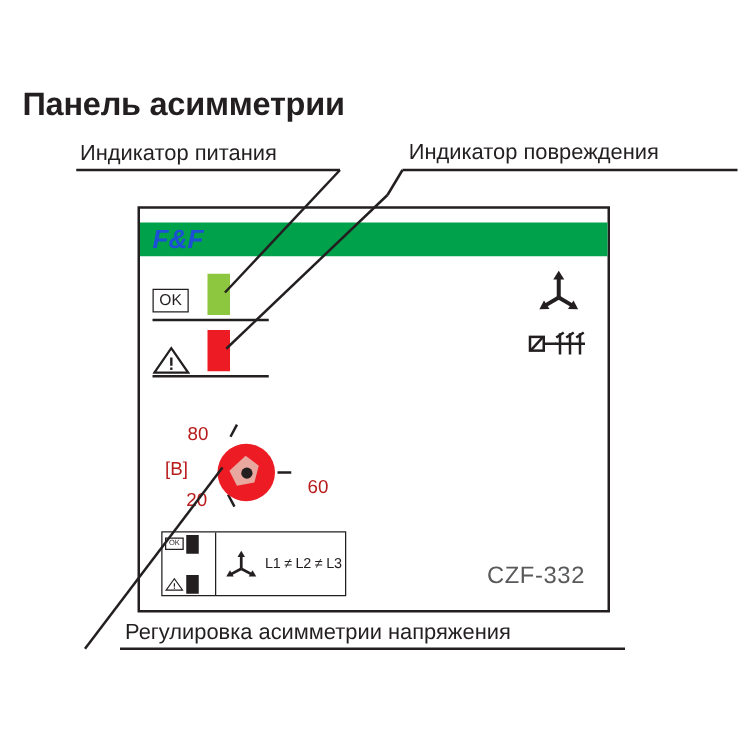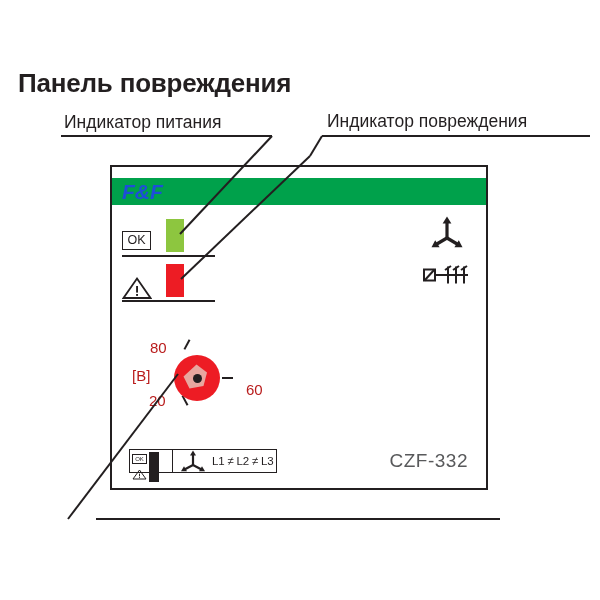--- a/index.html
+++ b/index.html
@@ -231,27 +231,26 @@
     left: 90px; top: 40px;
     width: 11px; height: 1.8px;
     transform: none;
   }
 
   
   .legend {
     position: absolute;
     left: 17px;
     top: 258px;
-    height: 24px;
+    height: 52px;
     border: 1.7px solid #231f20;
     box-sizing: border-box;
     display: flex;
     align-items: stretch;
     background: #fff;
-    margin-top: 24px;
   }
   .legend-left {
     width: 43px;
     border-right: 1.7px solid #231f20;
     box-sizing: border-box;
     padding: 1.5px 2px;
     display: flex;
     flex-direction: column;
     justify-content: space-between;
   }
@@ -298,28 +297,29 @@
     font-size: 19px;
     color: #58595b;
     letter-spacing: 0.5px;
   }
 </style>
 </head>
 <body>
 
 <div id="stage">
 
-  <div class="page-title">Панель повреждения</div>
+  <div class="page-title">Панель асимметрии</div>
 
   <div class="callout callout-power">Индикатор питания</div>
 
   <div class="callout callout-fault">
     <span class="l1">Индикатор повреждения</span>
   </div>
 
+  <div class="callout callout-bottom">Регулировка асимметрии напряжения</div>
 
   <div class="panel">
 
     <div class="brand-bar"></div>
     <div class="brand-logo">F&amp;F</div>
 
     <div class="led-row ok">
       <div class="led-sym">
         <div class="ok-box">OK</div>
       </div>

